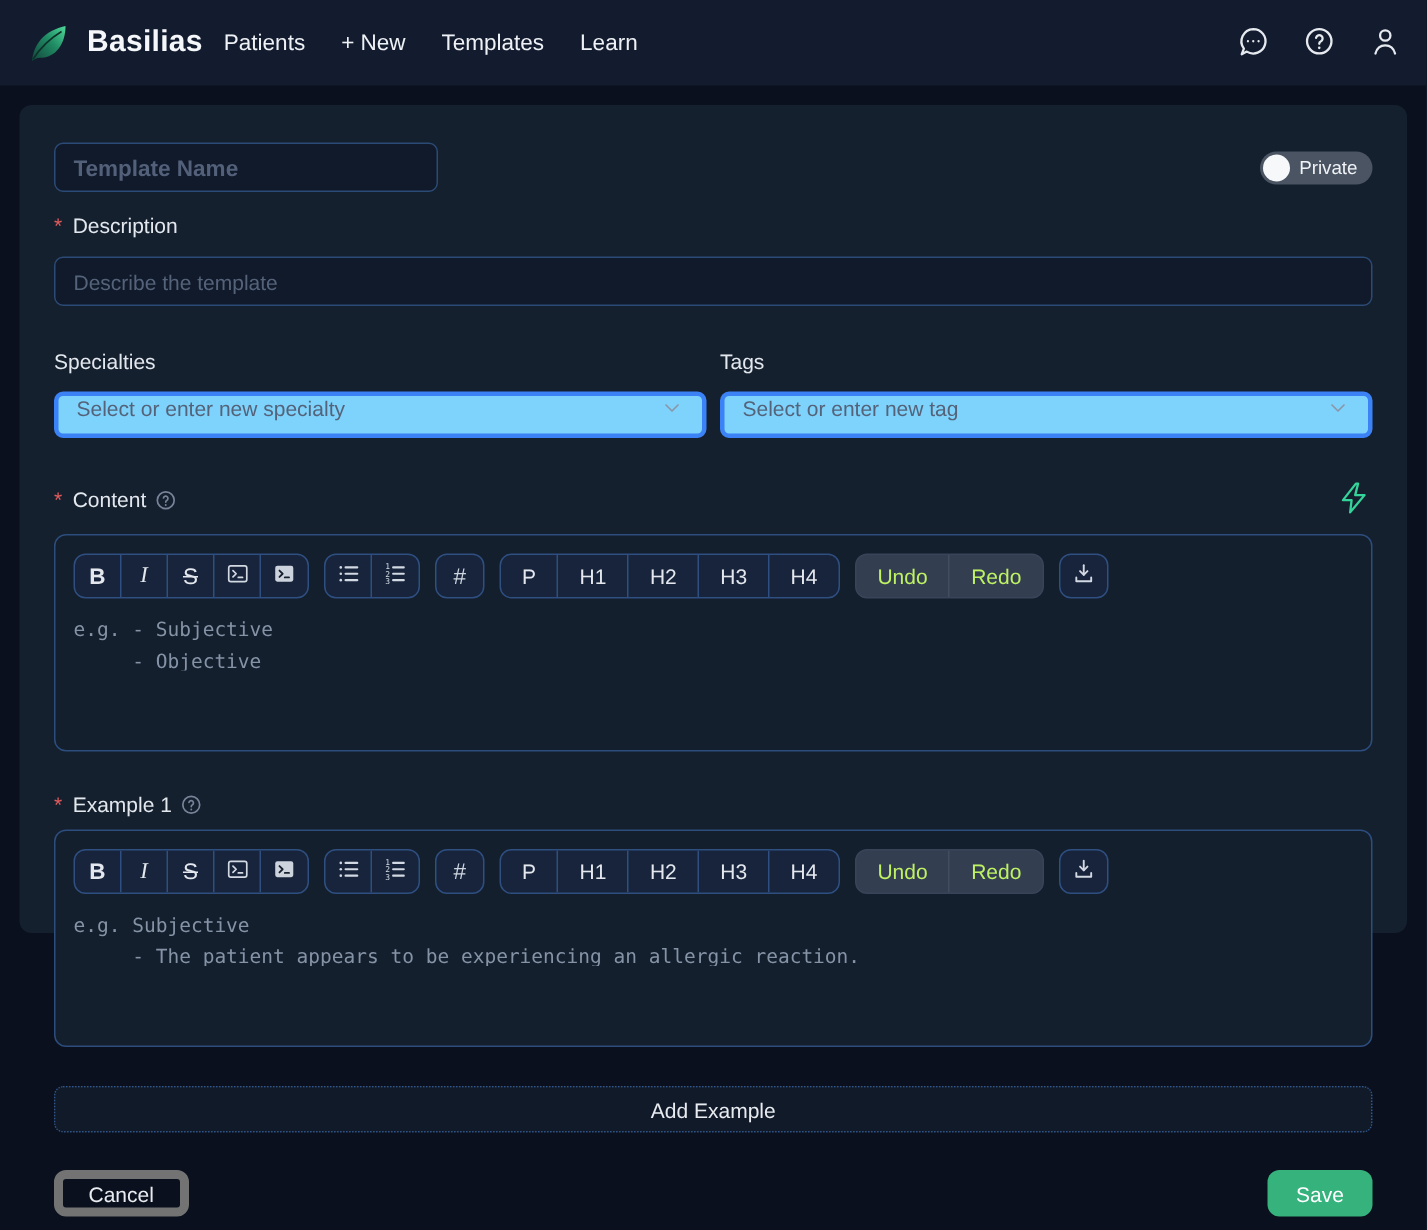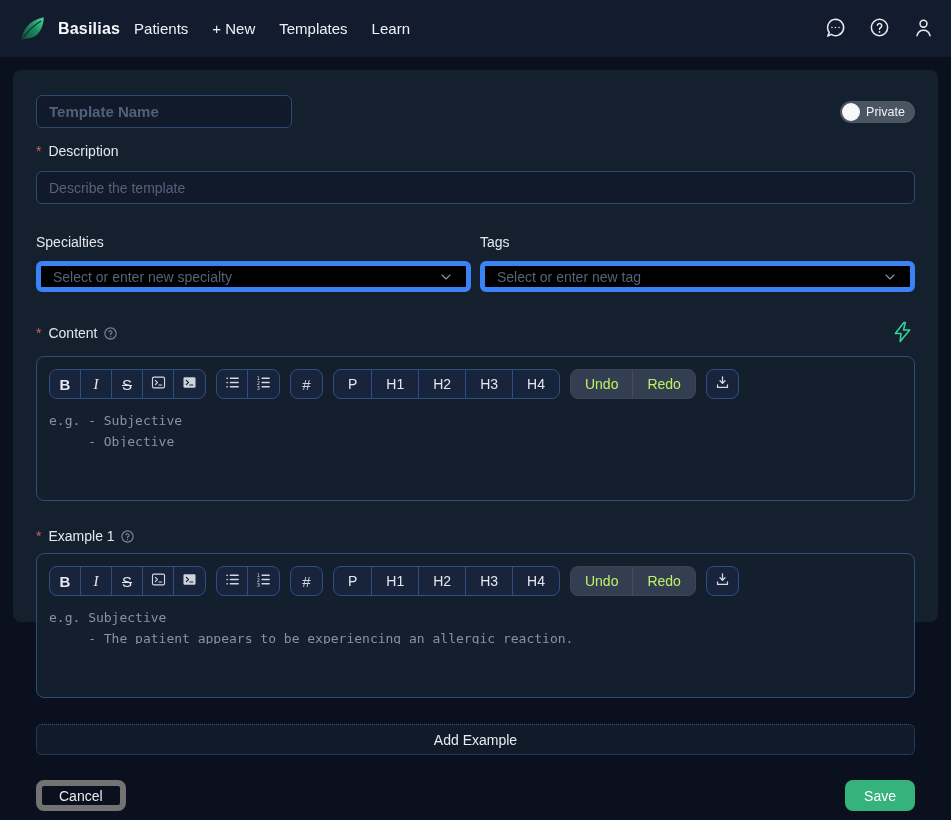--- a/index.html
+++ b/index.html
@@ -15,21 +15,21 @@
   .nav {
     height: 57px;
     background: #131c2e;
     display: flex;
     align-items: center;
     justify-content: space-between;
     padding: 0 16px 0 14px;
   }
   .nav-left { display: flex; align-items: center; }
   .logo { width: 36px; height: 36px; display: inline-flex; align-items: center; justify-content: center; }
-  .brand { font-size: 16px; font-weight: 600; color: #f5f7fa; margin-left: 8px; margin-right: 14px; letter-spacing: .2px; }
+  .brand { font-size: 20px; font-weight: 600; color: #f5f7fa; margin-left: 8px; margin-right: 14px; letter-spacing: .2px; }
   .nav-items { display: flex; gap: 24px; align-items: center; }
   .nav-item { font-size: 15px; color: #eef1f5; cursor: pointer; padding: 4px 0; }
   .nav-right { display: flex; gap: 20px; align-items: center; }
   .nav-icon-btn { width: 24px; height: 24px; display: inline-flex; align-items: center; justify-content: center; cursor: pointer; background: none; border: none; }
 
   
   .panel {
     margin: 13px;
     background: #15202f;
     border-radius: 8px;
@@ -78,25 +78,25 @@
   .req { color: #e25c5c; margin-right: 2px; }
 
   .desc-label-row { margin-top: 14px; }
   .desc-input-row { margin-top: 11px; }
 
   .two-col { display: flex; gap: 9px; margin-top: 29px; }
   .col { flex: 1; }
   .select {
     margin-top: 10px;
     height: 31px;
-    background: #000000;
-    border: 5px solid #3b82f6;
+    background: #7dd3fc;
+    border: 3px solid #3b82f6;
     border-radius: 6px;
     display: flex;
-    align-items: center;
+    align-items: flex-start;
     justify-content: space-between;
     padding: 0 12px;
     cursor: pointer;
   }
   .select .ph { font-size: 14px; color: #55637a; }
   .chev { width: 16px; height: 16px; color: #8b97a8; }
 
   .section-head { margin-top: 27px; display: flex; justify-content: space-between; align-items: center; }
   .help-icon { width: 15px; height: 15px; color: #79849a; display: inline-block; }
   .bolt-btn { background: none; border: none; cursor: pointer; width: 26px; height: 28px; display: inline-flex; align-items: center; justify-content: center; }

